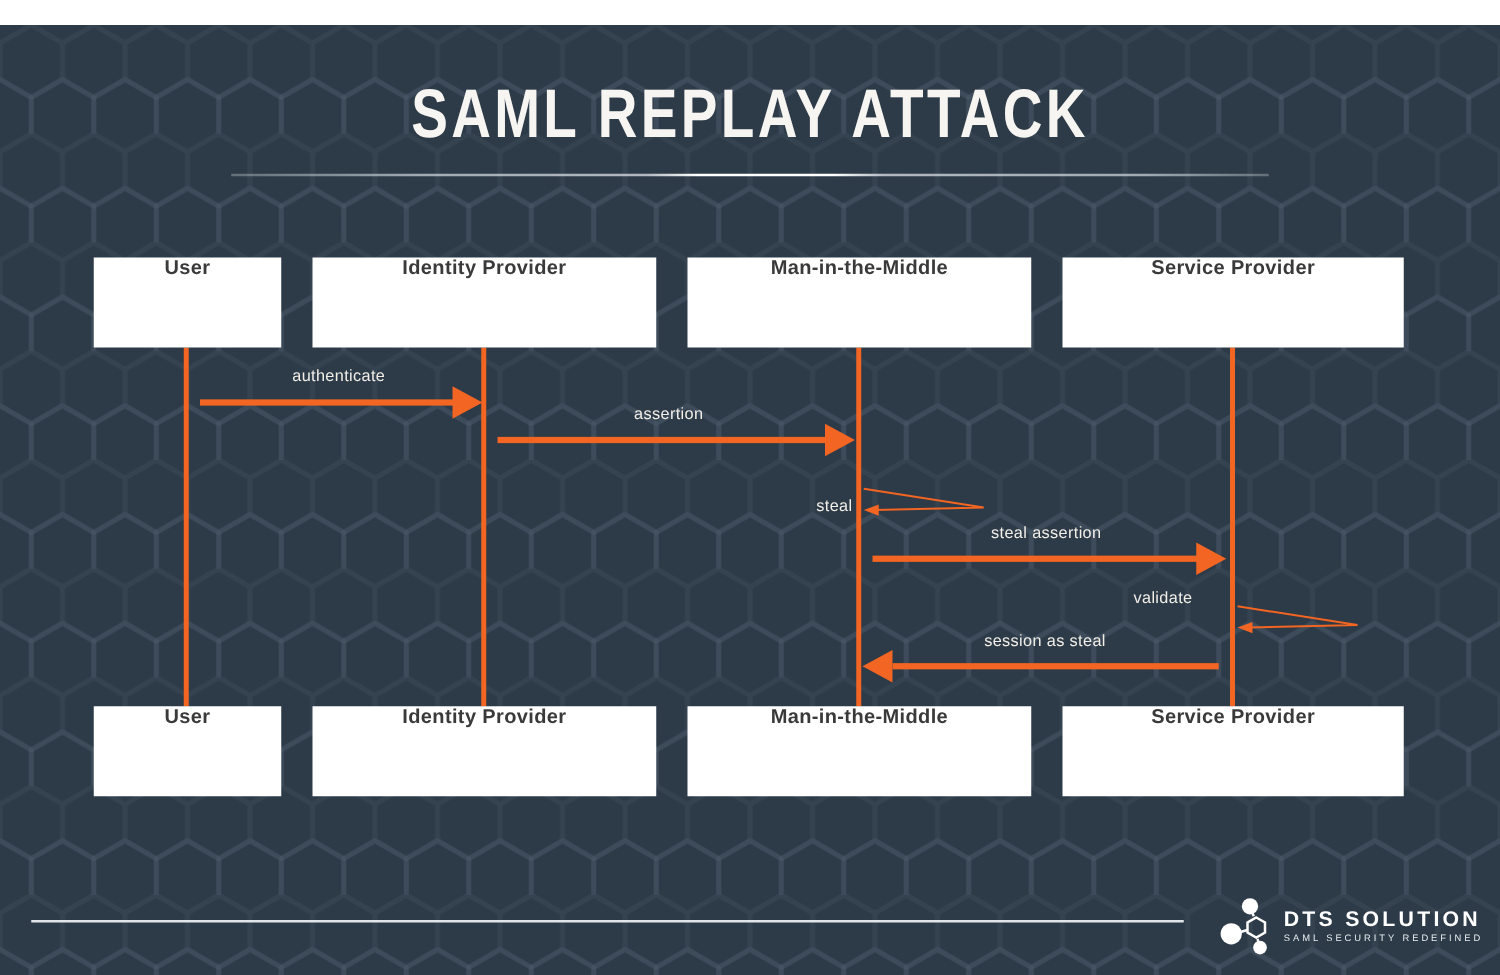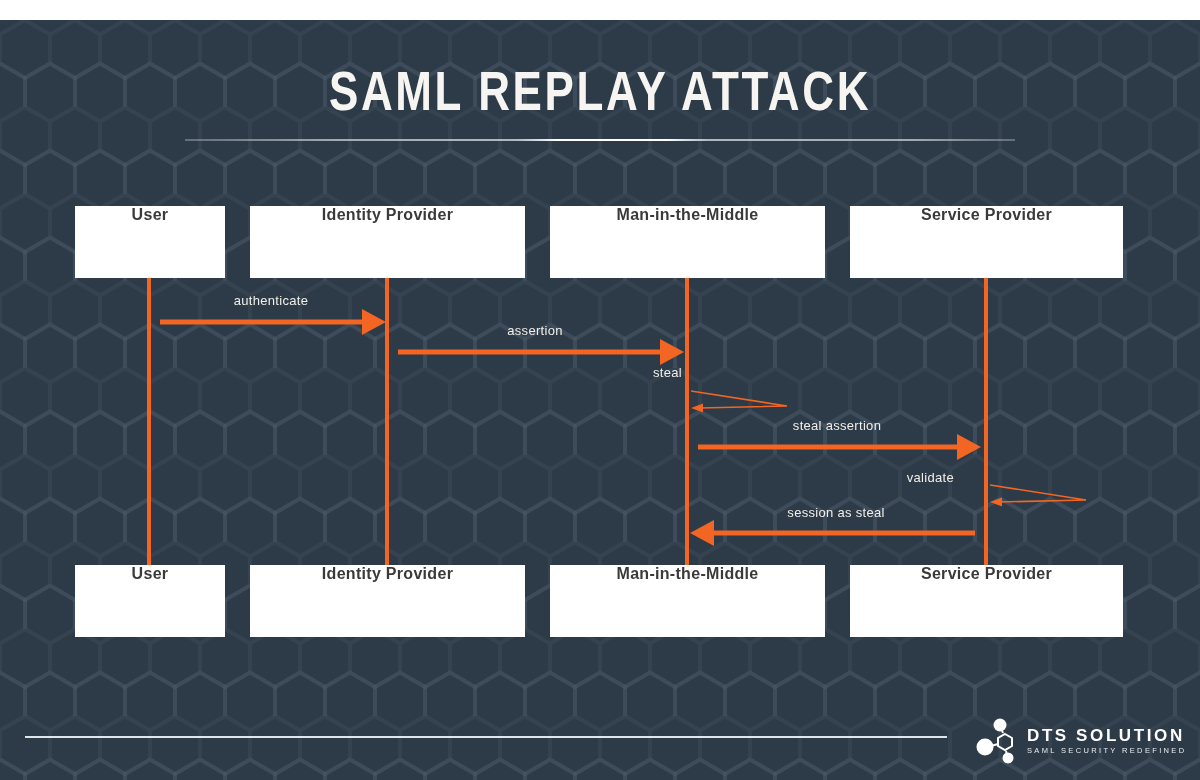--- a/index.html
+++ b/index.html
@@ -150,21 +150,21 @@
     </g>
 
     <g stroke="#f26522" stroke-width="1.6" fill="#f26522">
       <path d="M990 465 L1086 480 L999 482" fill="none"></path>
       <path d="M990 482 L1002 477.5 L1002 486.5 Z" stroke="none"></path>
     </g>
   </svg>
 
   <div class="msg-label center" style="left:271px;top:273px">authenticate</div>
   <div class="msg-label center" style="left:535px;top:303px">assertion</div>
-  <div class="msg-label right" style="left:682px;top:345px">steal</div>
+  <div class="msg-label right" style="left:682px;top:377px">steal</div>
   <div class="msg-label center" style="left:837px;top:398px">steal assertion</div>
   <div class="msg-label right" style="left:954px;top:450px">validate</div>
   <div class="msg-label center" style="left:836px;top:485px">session as steal</div>
 
   <div class="footer-rule"></div>
   <div class="logo">
     <svg width="44" height="46" viewBox="0 0 44 46" aria-hidden="true">
       <g stroke="#ffffff" stroke-width="2" fill="none">
         <path d="M29 16 L36 20 L36 28 L29 32 L22 28 L22 20 Z"></path>
         <line x1="27" y1="15" x2="25" y2="10"></line>

